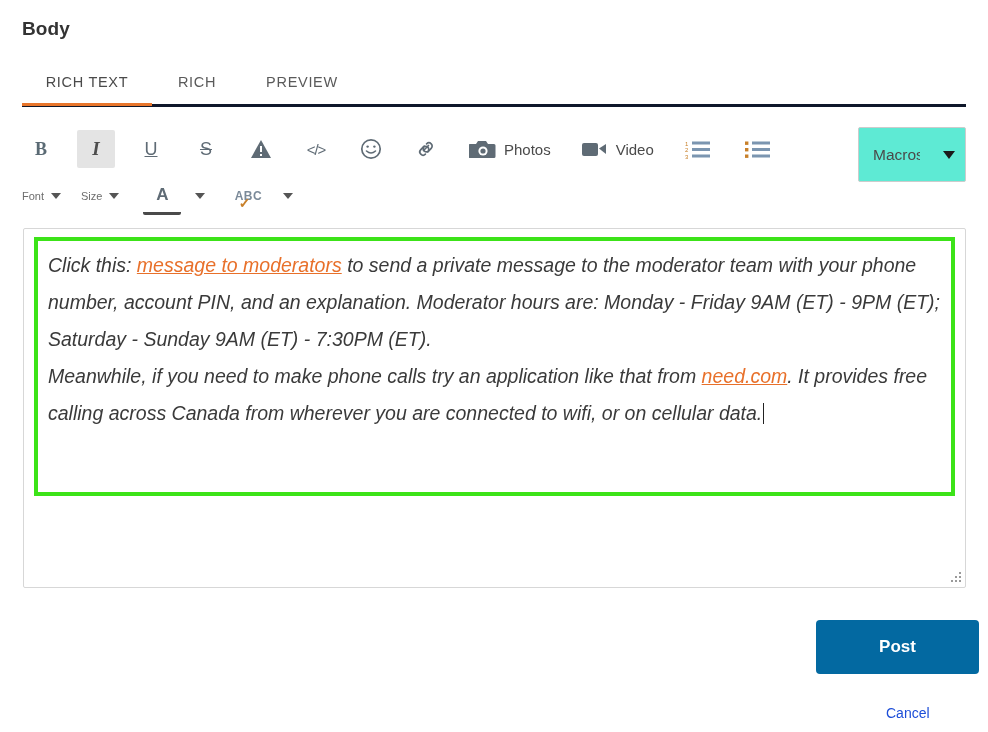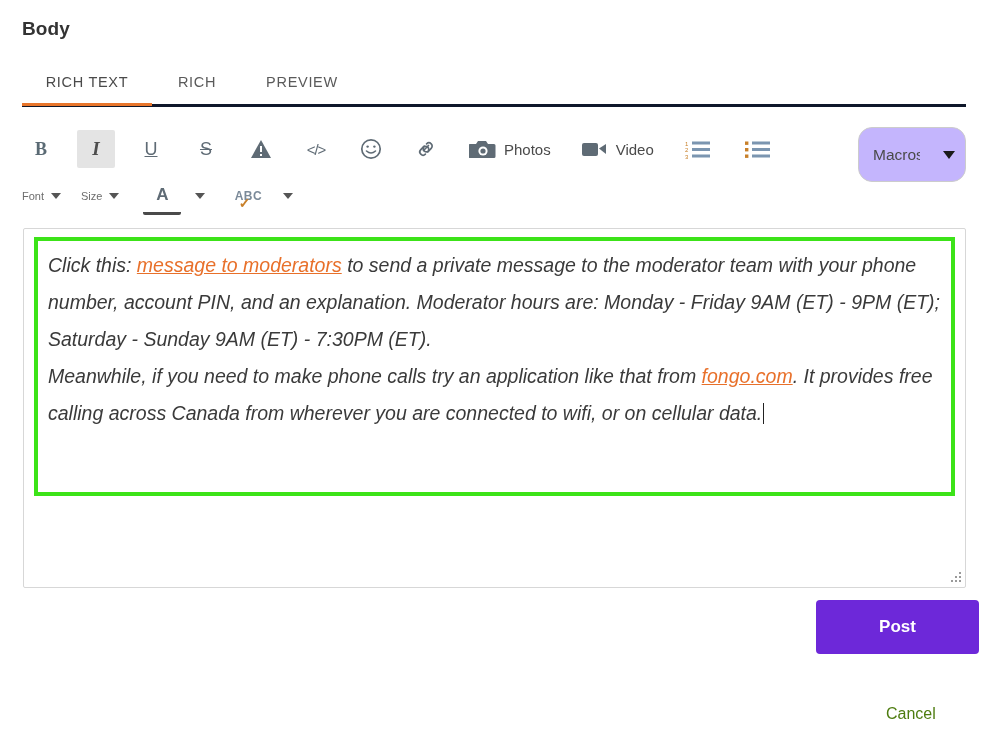--- a/index.html
+++ b/index.html
@@ -151,22 +151,22 @@
   }
 
   
   .macros-select {
     position: absolute;
     right: 0;
     top: 3px;
     width: 108px;
     height: 55px;
     border: 1px solid #ccc;
-    border-radius: 14px;
-    background: #c4b5fd;
+    border-radius: 2px;
+    background: #5eead4;
     display: flex;
     align-items: center;
     justify-content: space-between;
     box-sizing: border-box;
     padding: 0 10px 0 14px;
     cursor: pointer;
     overflow: hidden;
   }
   .macros-text {
     font-size: 15.5px;
@@ -231,38 +231,38 @@
     right: 3px;
     bottom: 3px;
     width: 13px;
     height: 13px;
   }
 
   
   .post-button {
     position: absolute;
     left: 816px;
-    top: 600px;
+    top: 620px;
     width: 163px;
     height: 54px;
-    background: #6d28d9;
+    background: #0369a1;
     border: none;
     border-radius: 4px;
     color: #ffffff;
     font-size: 17px;
     font-weight: bold;
     font-family: "Liberation Sans", sans-serif;
     cursor: pointer;
   }
   .cancel-link {
     position: absolute;
     left: 886px;
     top: 705px;
-    font-size: 16px;
-    color: #4d7c0f;
+    font-size: 14px;
+    color: #1d4ed8;
     cursor: pointer;
   }
 </style>
 </head>
 <body>
 
 <div class="page-title">Body</div>
 
 <div class="tabbar">
   <div class="tab tab-rich active">RICH TEXT</div>
@@ -382,21 +382,21 @@
     <div class="tb-drop">
       <span class="caret" style="margin-left:0"></span>
     </div>
   </div>
 </div>
 
 <div class="editor-shell">
   <div class="editor-green">
     <div class="editor-body">
       <p><span>Click this: </span><a class="editor-link" href="#">message to moderators</a><span> to send a private message to the moderator team with your phone number, account PIN, and an explanation. Moderator hours are: Monday - Friday 9AM (ET) - 9PM (ET); Saturday - Sunday 9AM (ET) - 7:30PM (ET).</span></p>
-      <p><span>Meanwhile, if you need to make phone calls try an application like that from </span><a class="editor-link" href="#">fongo.com</a><span>. It provides free calling across Canada from wherever you are connected to wifi, or on cellular data.</span><span class="caret-bar"></span></p>
+      <p><span>Meanwhile, if you need to make phone calls try an application like that from </span><a class="editor-link" href="#">need.com</a><span>. It provides free calling across Canada from wherever you are connected to wifi, or on cellular data.</span><span class="caret-bar"></span></p>
     </div>
   </div>
   <svg class="resize-grip" viewBox="0 0 13 13">
     <g fill="#9a9a9a">
       <rect x="10" y="1" width="2" height="2"></rect>
       <rect x="10" y="5" width="2" height="2"></rect>
         <rect x="6" y="5" width="2" height="2"></rect>
       <rect x="10" y="9" width="2" height="2"></rect>
         <rect x="6" y="9" width="2" height="2"></rect>
         <rect x="2" y="9" width="2" height="2"></rect>

